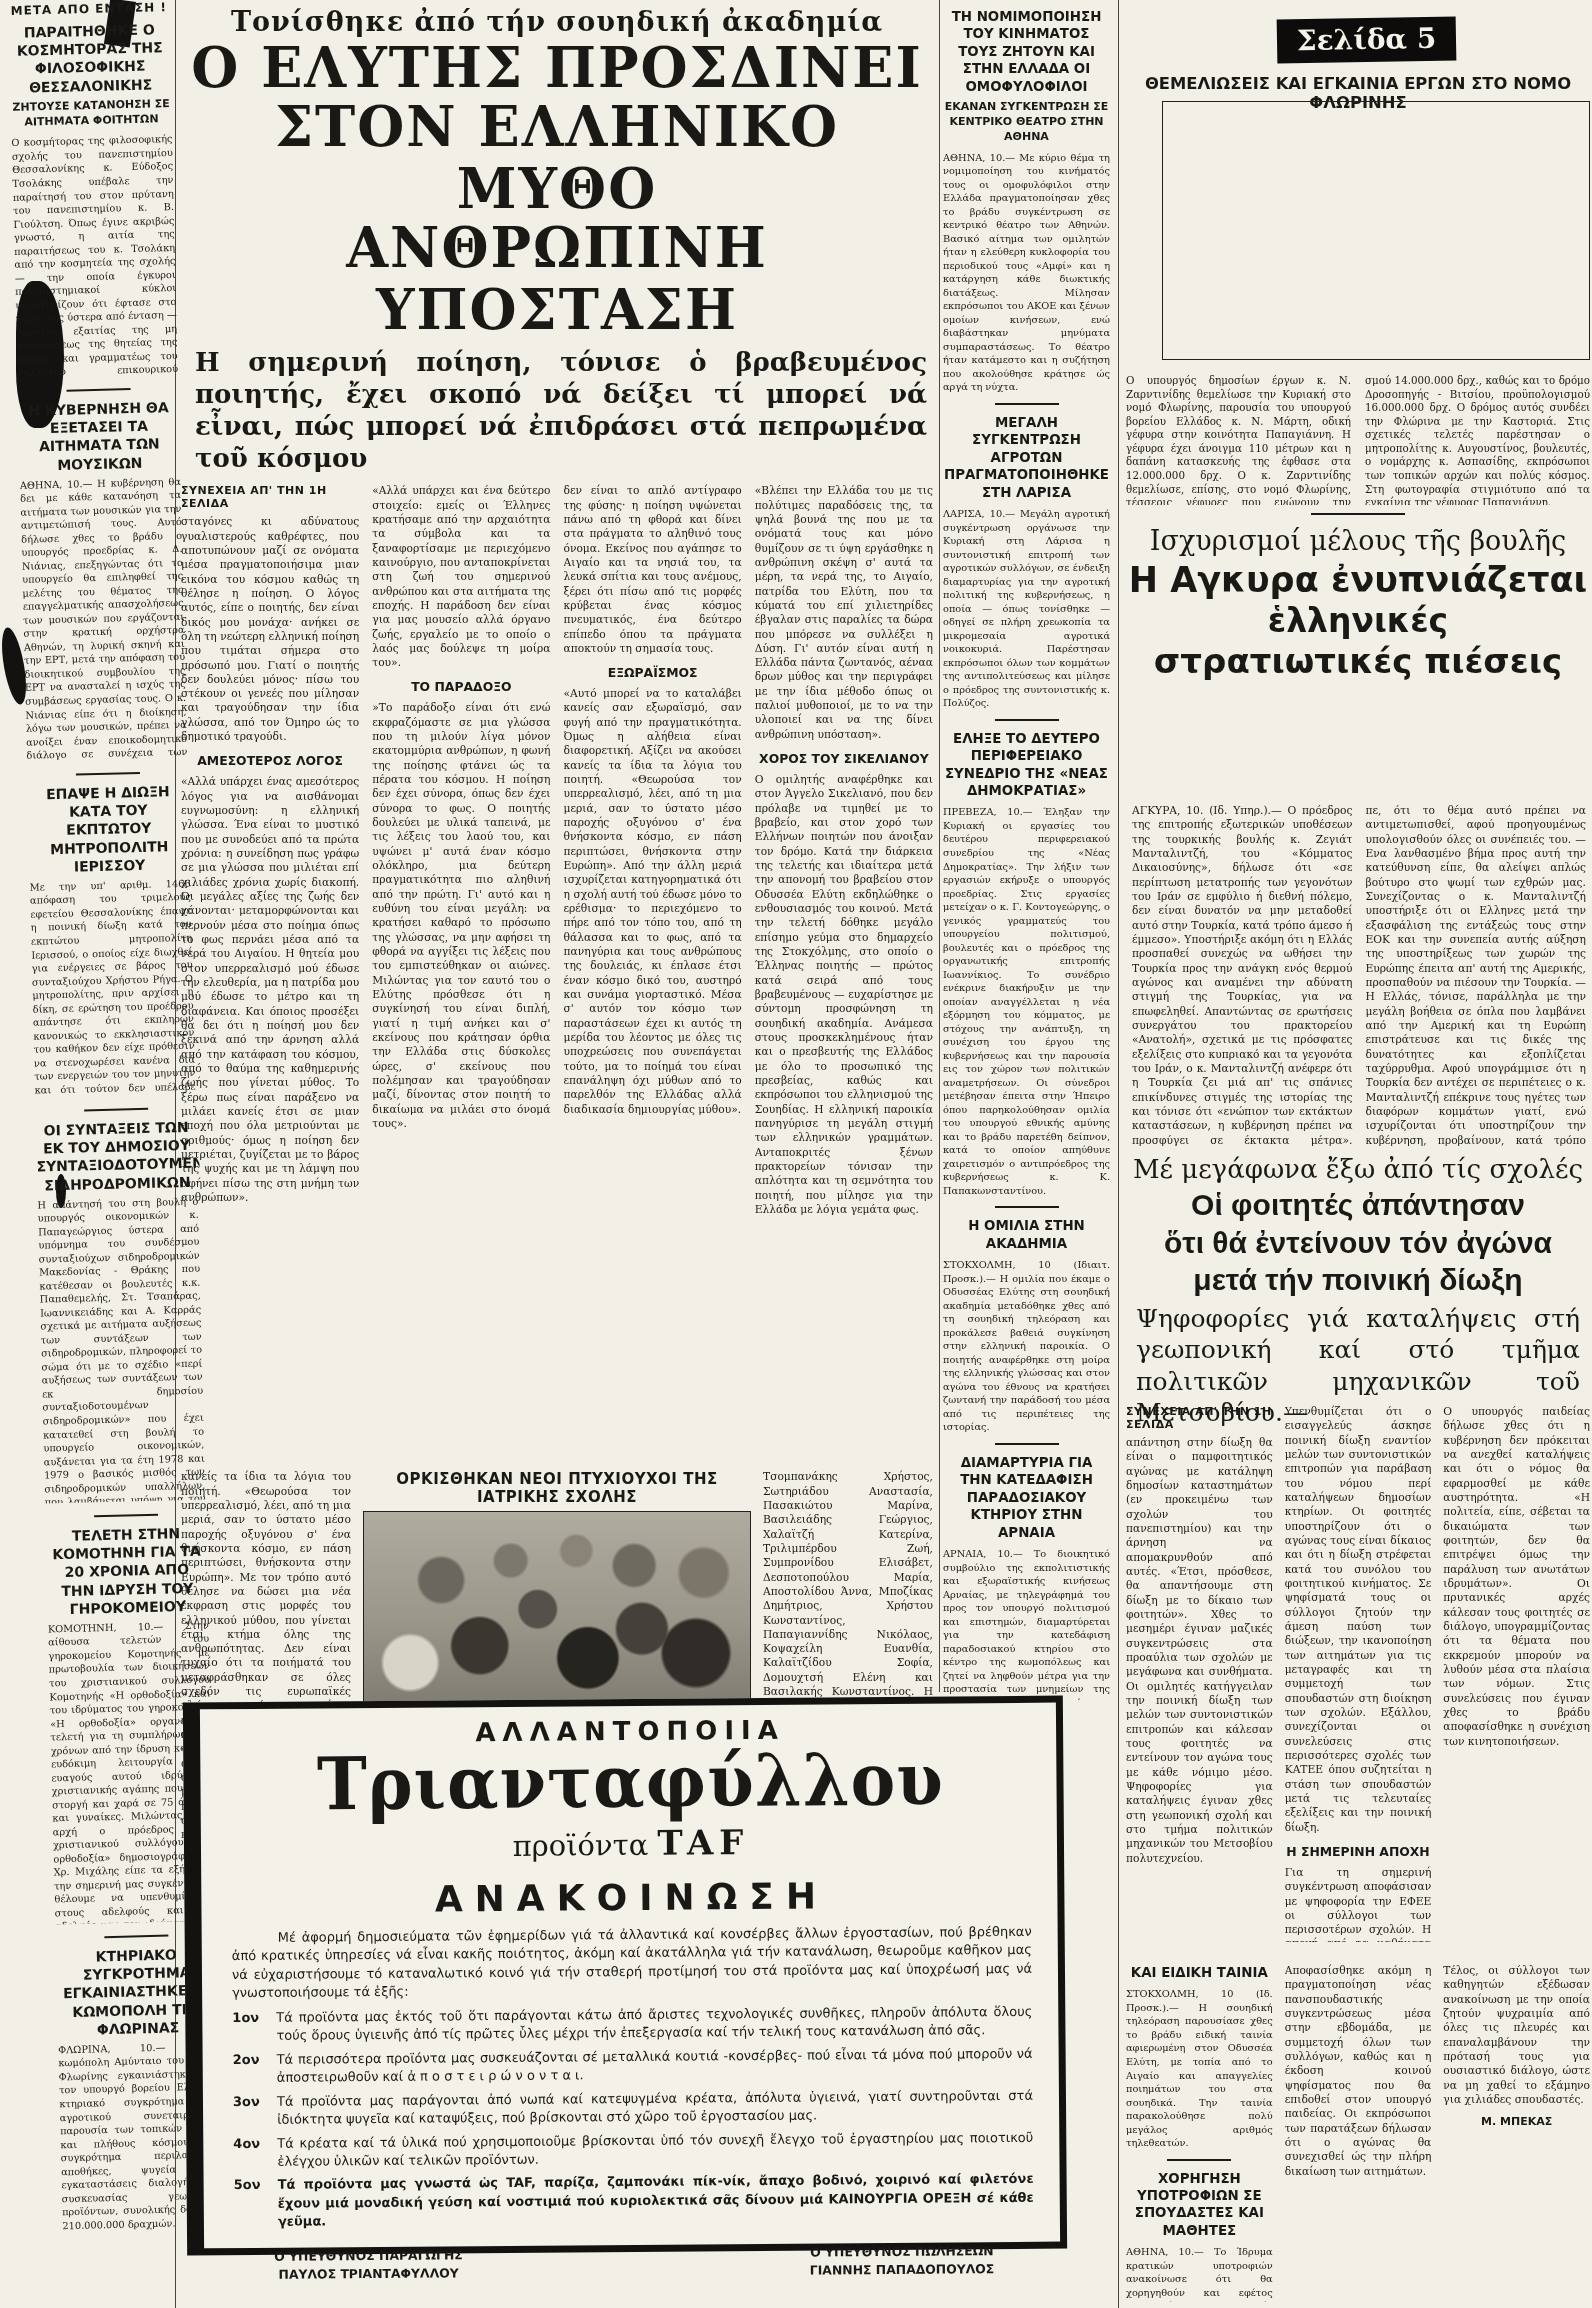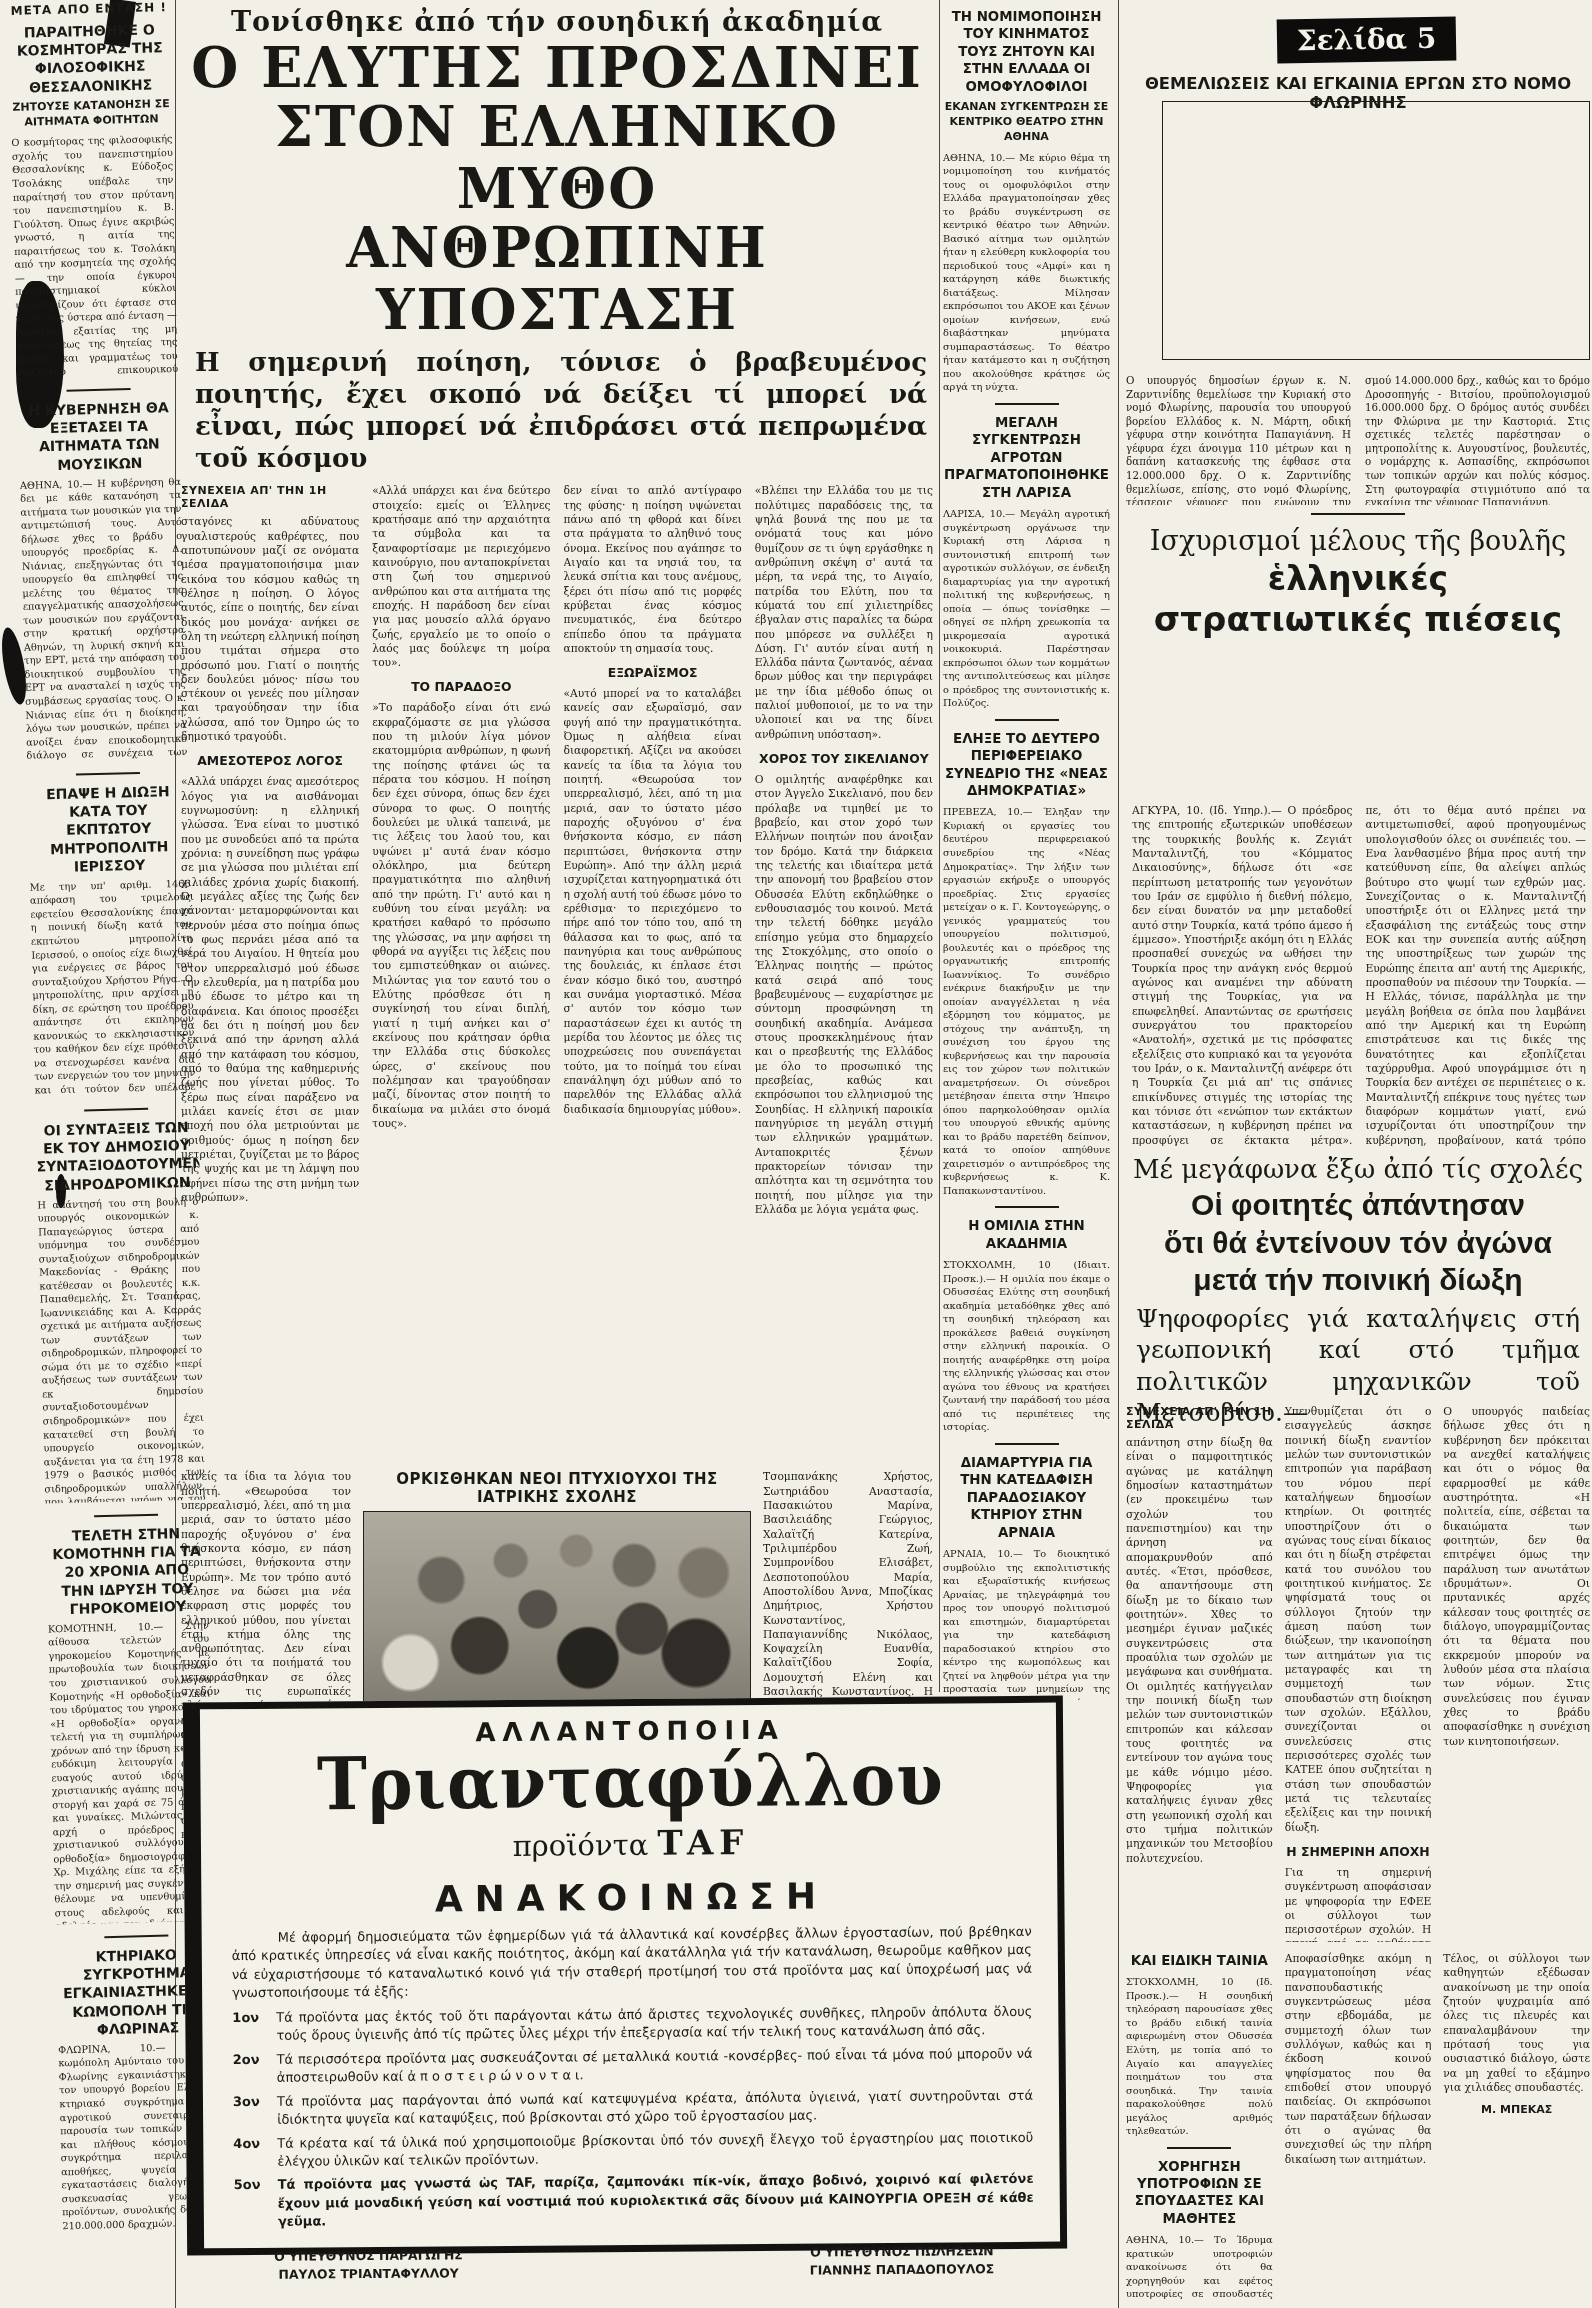--- a/index.html
+++ b/index.html
@@ -111,21 +111,21 @@
   .ank-sub{position:absolute;left:6px;top:702px;width:450px;font-size:25px;line-height:1.25;text-align:justify;}
   .ank-cols{position:absolute;left:6px;top:804px;width:454px;height:342px;display:flex;gap:13px;overflow:hidden;}
   .ank-col{flex:1;overflow:hidden;}
   .stu-kicker{position:absolute;left:0;top:1154px;width:464px;font-size:26px;text-align:center;}
   .stu-head{position:absolute;left:0;top:1186px;width:464px;font-family:Liberation Sans, sans-serif;
             font-weight:700;text-align:center;line-height:1.25;font-size:30px;}
   .stu-sub{position:absolute;left:10px;top:1303px;width:444px;font-size:25px;line-height:1.25;text-align:justify;}
   .stu-cols{position:absolute;left:0;top:1405px;width:464px;height:537px;display:flex;gap:12px;overflow:hidden;}
   .stu-col{flex:1;overflow:hidden;}
   .r-bottom{position:absolute;left:0;top:1952px;width:464px;height:350px;display:flex;gap:12px;overflow:hidden;}
-  .rb-col{flex:1;overflow:hidden;}
+  .rb-col{flex:1;overflow:hidden;margin-top:12px;}
   .byline{font-size:11px;font-weight:700;text-align:center;margin-top:8px;font-family:"DejaVu Sans",sans-serif;}
 </style>
 </head>
 <body>
 
 <div id="page">
 
   <div class="blot" style="left:107px;top:0;width:26px;height:46px;transform:rotate(8deg);"></div>
   <div class="blot" style="left:16px;top:281px;width:48px;height:147px;border-radius:40% 60% 55% 45%;"></div>
   <div class="blot" style="left:4px;top:627px;width:20px;height:78px;border-radius:50%;transform:rotate(-10deg);"></div>
@@ -296,20 +296,21 @@
     <div class="fl-header sans">ΘΕΜΕΛΙΩΣΕΙΣ ΚΑΙ ΕΓΚΑΙΝΙΑ ΕΡΓΩΝ ΣΤΟ ΝΟΜΟ ΦΛΩΡΙΝΗΣ</div>
     <div id="fl-photo" class="photo-frame"></div>
     <div class="fl-caption">
       <div class="cap">Ο υπουργός δημοσίων έργων κ. Ν. Ζαρντινίδης θεμελίωσε την Κυριακή στο νομό Φλωρίνης, παρουσία του υπουργού βορείου Ελλάδος κ. Ν. Μάρτη, οδική γέφυρα στην κοινότητα Παπαγιάννη. Η γέφυρα έχει άνοιγμα 110 μέτρων και η δαπάνη κατασκευής της έφθασε στα 12.000.000 δρχ. Ο κ. Ζαρντινίδης θεμελίωσε, επίσης, στο νομό Φλωρίνης, τέσσερις γέφυρες που ενώνουν την Δροσοπηγή με την Φλώρινα, προϋπολογι-</div>
       <div class="cap">σμού 14.000.000 δρχ., καθώς και το δρόμο Δροσοπηγής - Βιτσίου, προϋπολογισμού 16.000.000 δρχ. Ο δρόμος αυτός συνδέει την Φλώρινα με την Καστοριά. Στις σχετικές τελετές παρέστησαν ο μητροπολίτης κ. Αυγουστίνος, βουλευτές, ο νομάρχης κ. Ασπασίδης, εκπρόσωποι των τοπικών αρχών και πολύς κόσμος. Στη φωτογραφία στιγμιότυπο από τα εγκαίνια της γέφυρας Παπαγιάννη.</div>
     </div>
     <div class="r-sep"></div>
 
     <div class="ank-kicker">Ισχυρισμοί μέλους τῆς βουλῆς</div>
     <div class="ank-head">
+      <div class="ank-h1">Η Αγκυρα ἐνυπνιάζεται</div>
       <div class="ank-h2">ἑλληνικές</div>
       <div class="ank-h3">στρατιωτικές πιέσεις</div>
     </div>
     <div class="ank-cols">
       <div class="ank-col bodytxt">ΑΓΚΥΡΑ, 10. (Ιδ. Υπηρ.).— Ο πρόεδρος της επιτροπής εξωτερικών υποθέσεων της τουρκικής βουλής κ. Ζεγιάτ Μανταλιντζή, του «Κόμματος Δικαιοσύνης», δήλωσε ότι «σε περίπτωση μετατροπής των γεγονότων του Ιράν σε εμφύλιο ή διεθνή πόλεμο, δεν είναι δυνατόν να μην μεταδοθεί αυτό στην Τουρκία, κατά τρόπο άμεσο ή έμμεσο». Υποστήριξε ακόμη ότι η Ελλάς προσπαθεί συνεχώς να ωθήσει την Τουρκία προς την ανάγκη ενός θερμού αγώνος και αναμένει την αδύνατη στιγμή της Τουρκίας, για να επωφεληθεί. Απαντώντας σε ερωτήσεις συνεργάτου του πρακτορείου «Ανατολή», σχετικά με τις πρόσφατες εξελίξεις στο κυπριακό και τα γεγονότα του Ιράν, ο κ. Μανταλιντζή ανέφερε ότι η Τουρκία ζει μιά απ' τις σπάνιες επικίνδυνες στιγμές της ιστορίας της και τόνισε ότι «ενώπιον των εκτάκτων καταστάσεων, η κυβέρνηση πρέπει να προσφύγει σε έκτακτα μέτρα». Αναφερόμενος στο θέμα της ανακηρύξεως της ανεξαρτησίας του τουρκοκυπριακού ομόσπονδου κράτους, που ανακινήθηκε από την τουρκική πλευρά, μετά την πρόσφατη απόφαση της γενικής συνελεύσεως του ΟΗΕ ο κ. Μανταλιντζή εί-</div>
       <div class="ank-col bodytxt">πε, ότι το θέμα αυτό πρέπει να αντιμετωπισθεί, αφού προηγουμένως υπολογισθούν όλες οι συνέπειές του. —Ενα λανθασμένο βήμα προς αυτή την κατεύθυνση είπε, θα αλείψει απλώς βούτυρο στο ψωμί των εχθρών μας. Συνεχίζοντας ο κ. Μανταλιντζή υποστήριξε ότι οι Ελληνες μετά την εξασφάλιση της εντάξεώς τους στην ΕΟΚ και την συνεπεία αυτής αύξηση της υποστηρίξεως των χωρών της Ευρώπης έπειτα απ' αυτή της Αμερικής, προσπαθούν να πιέσουν την Τουρκία. —Η Ελλάς, τόνισε, παράλληλα με την μεγάλη βοήθεια σε όπλα που λαμβάνει από την Αμερική και τη Ευρώπη επιστράτευσε και τις δικές της δυνατότητες και εξοπλίζεται ταχύρρυθμα. Αφού υπογράμμισε ότι η Τουρκία δεν αντέχει σε περιπέτειες ο κ. Μανταλιντζή επέκρινε τους ηγέτες των διαφόρων κομμάτων γιατί, ενώ ισχυρίζονται ότι υποστηρίζουν την κυβέρνηση, προβαίνουν, κατά τρόπο πολύ ανεύθυνο σε δηλώσεις που είναι δυνατόν να προκαλέσουν μεγάλη ζημιά στην χώρα. Τις δηλώσεις του κ. Μανταλιντζή δημοσιεύουν οι εφημερίδες «Γιουναϊντίν», «Ντούνια», «Σαμπάχ», «Μιλλιέτ» καί «Πολίτικα». Η τελευταία μάλιστα τις προβάλλει με τον τίτλο «ο Ζαγιέτ Μανταλιντζή επικαλούμενος τον ελληνικό κίνδυνο, υποδαυλίζει τους εξοπλισμούς».</div>
     </div>
 
     <div class="stu-kicker">Μέ μεγάφωνα ἔξω ἀπό τίς σχολές</div>
     <div class="stu-head">

